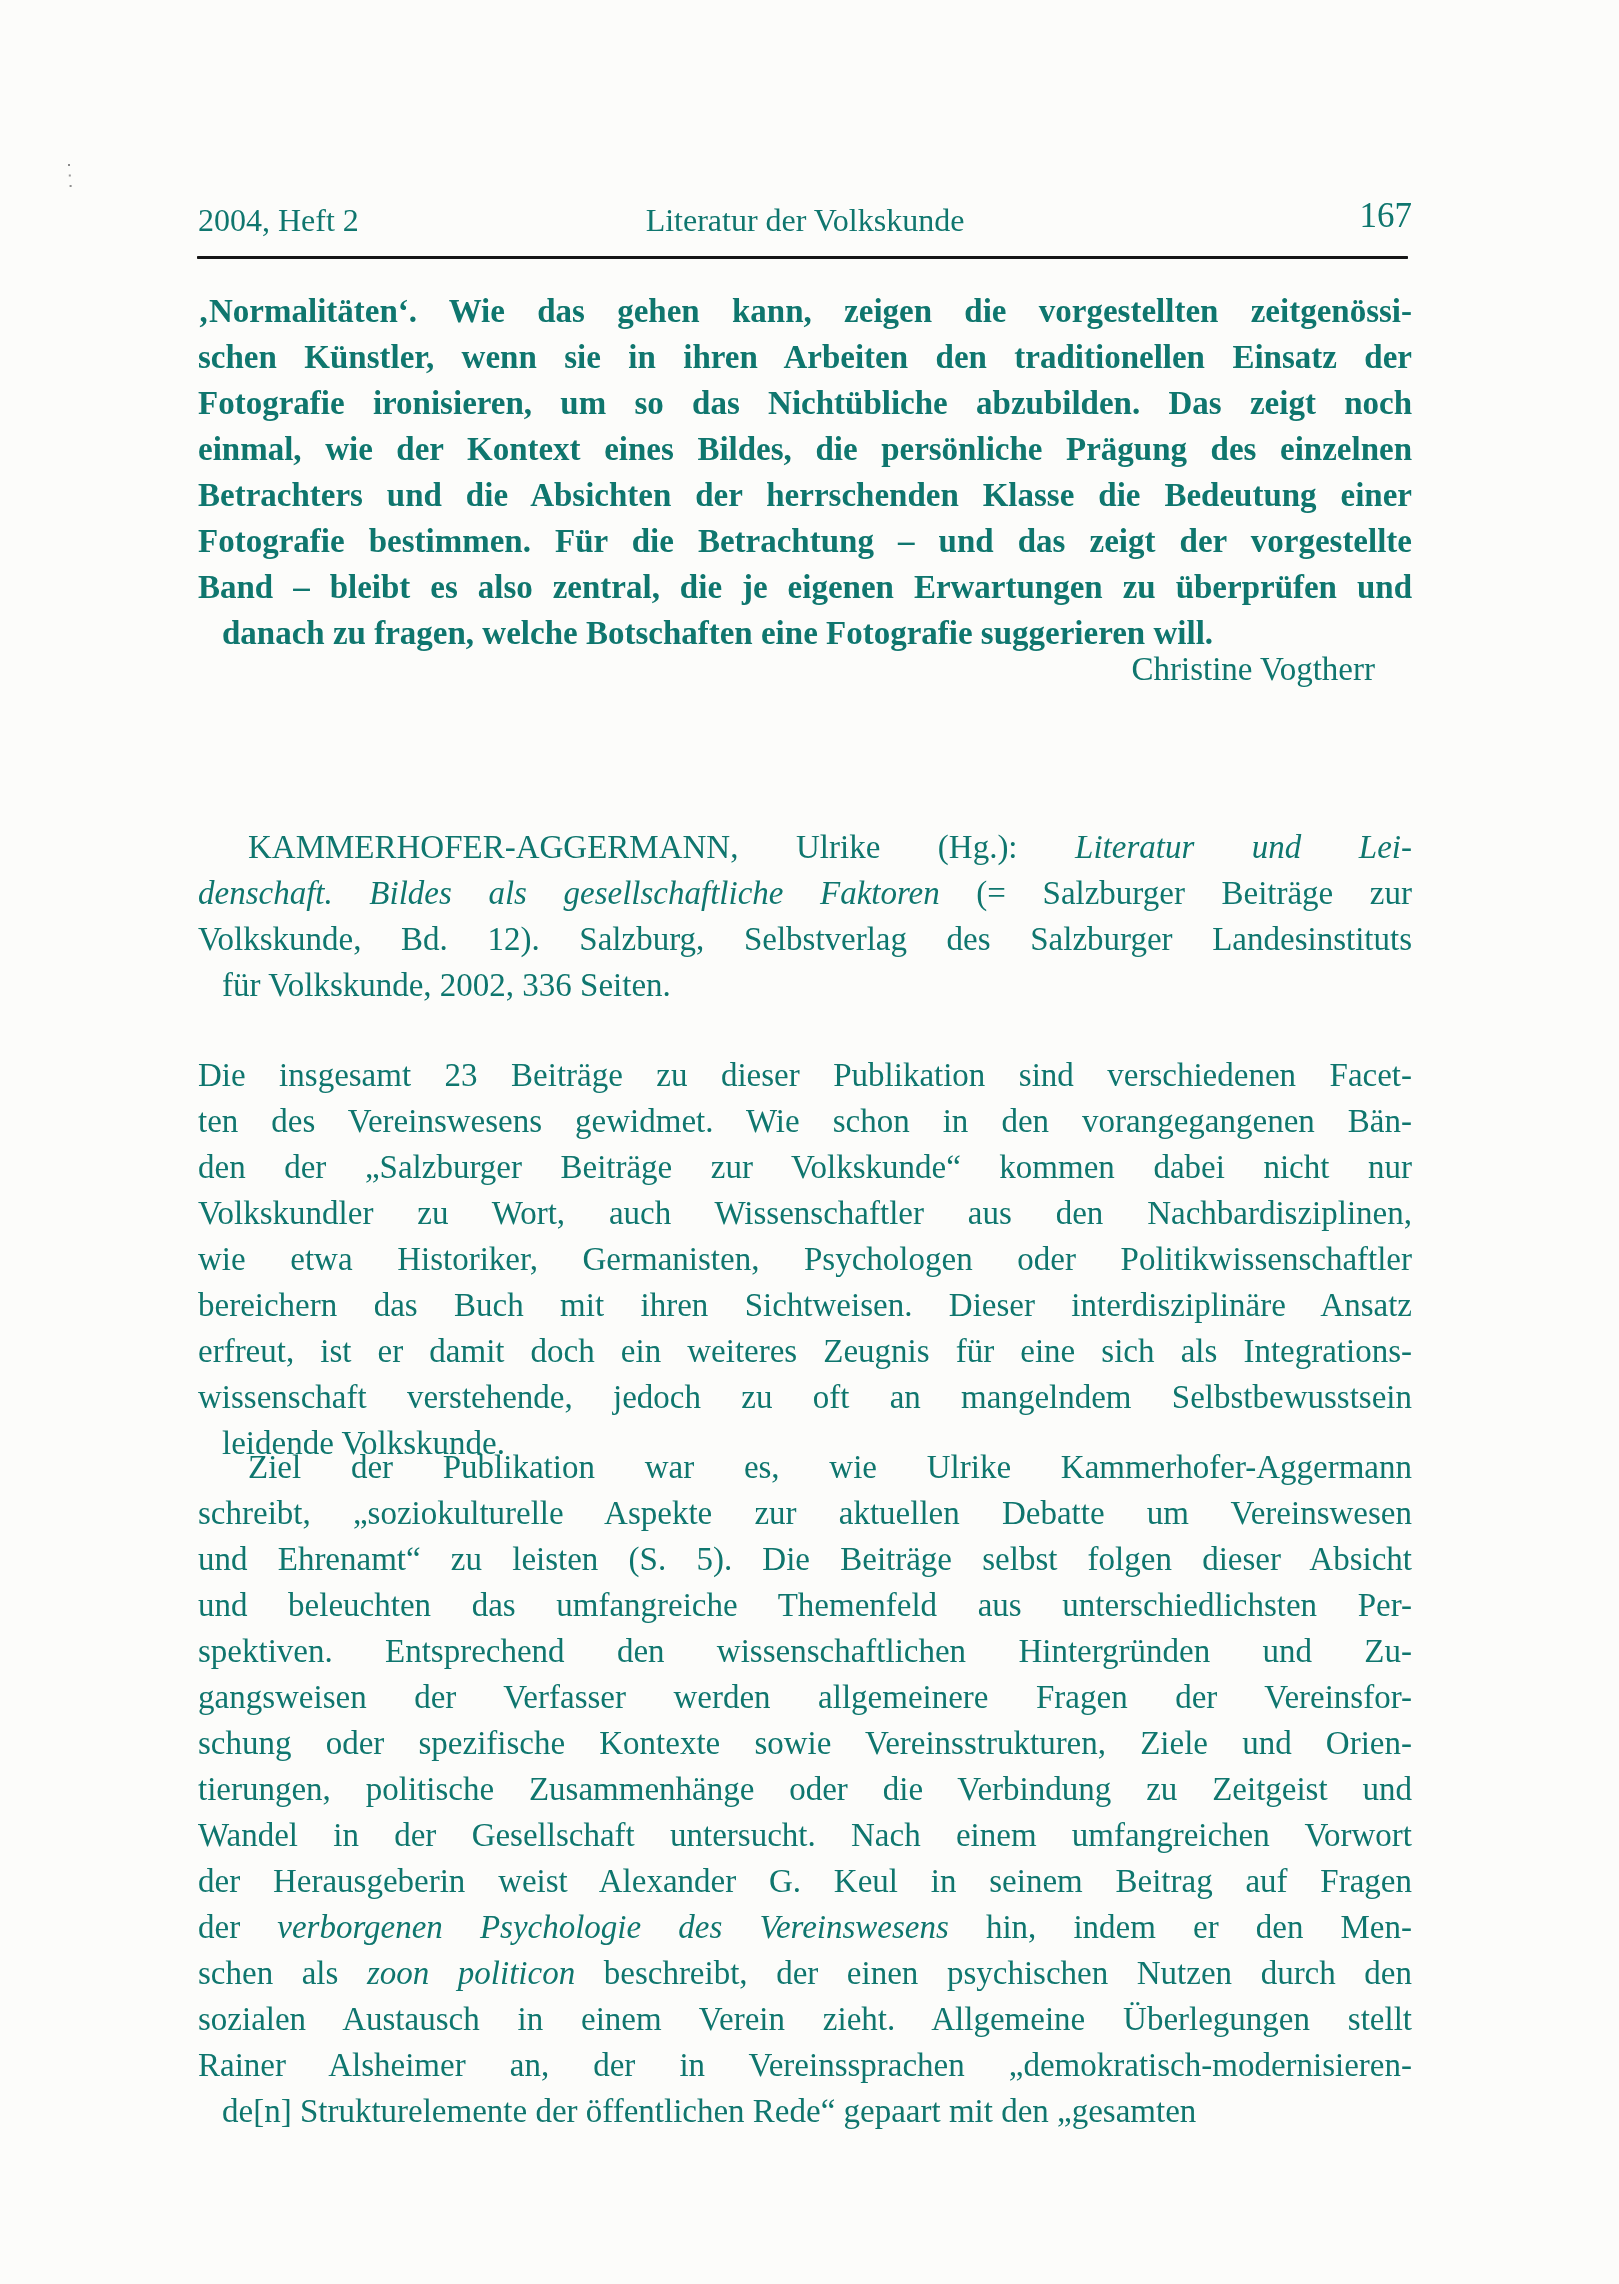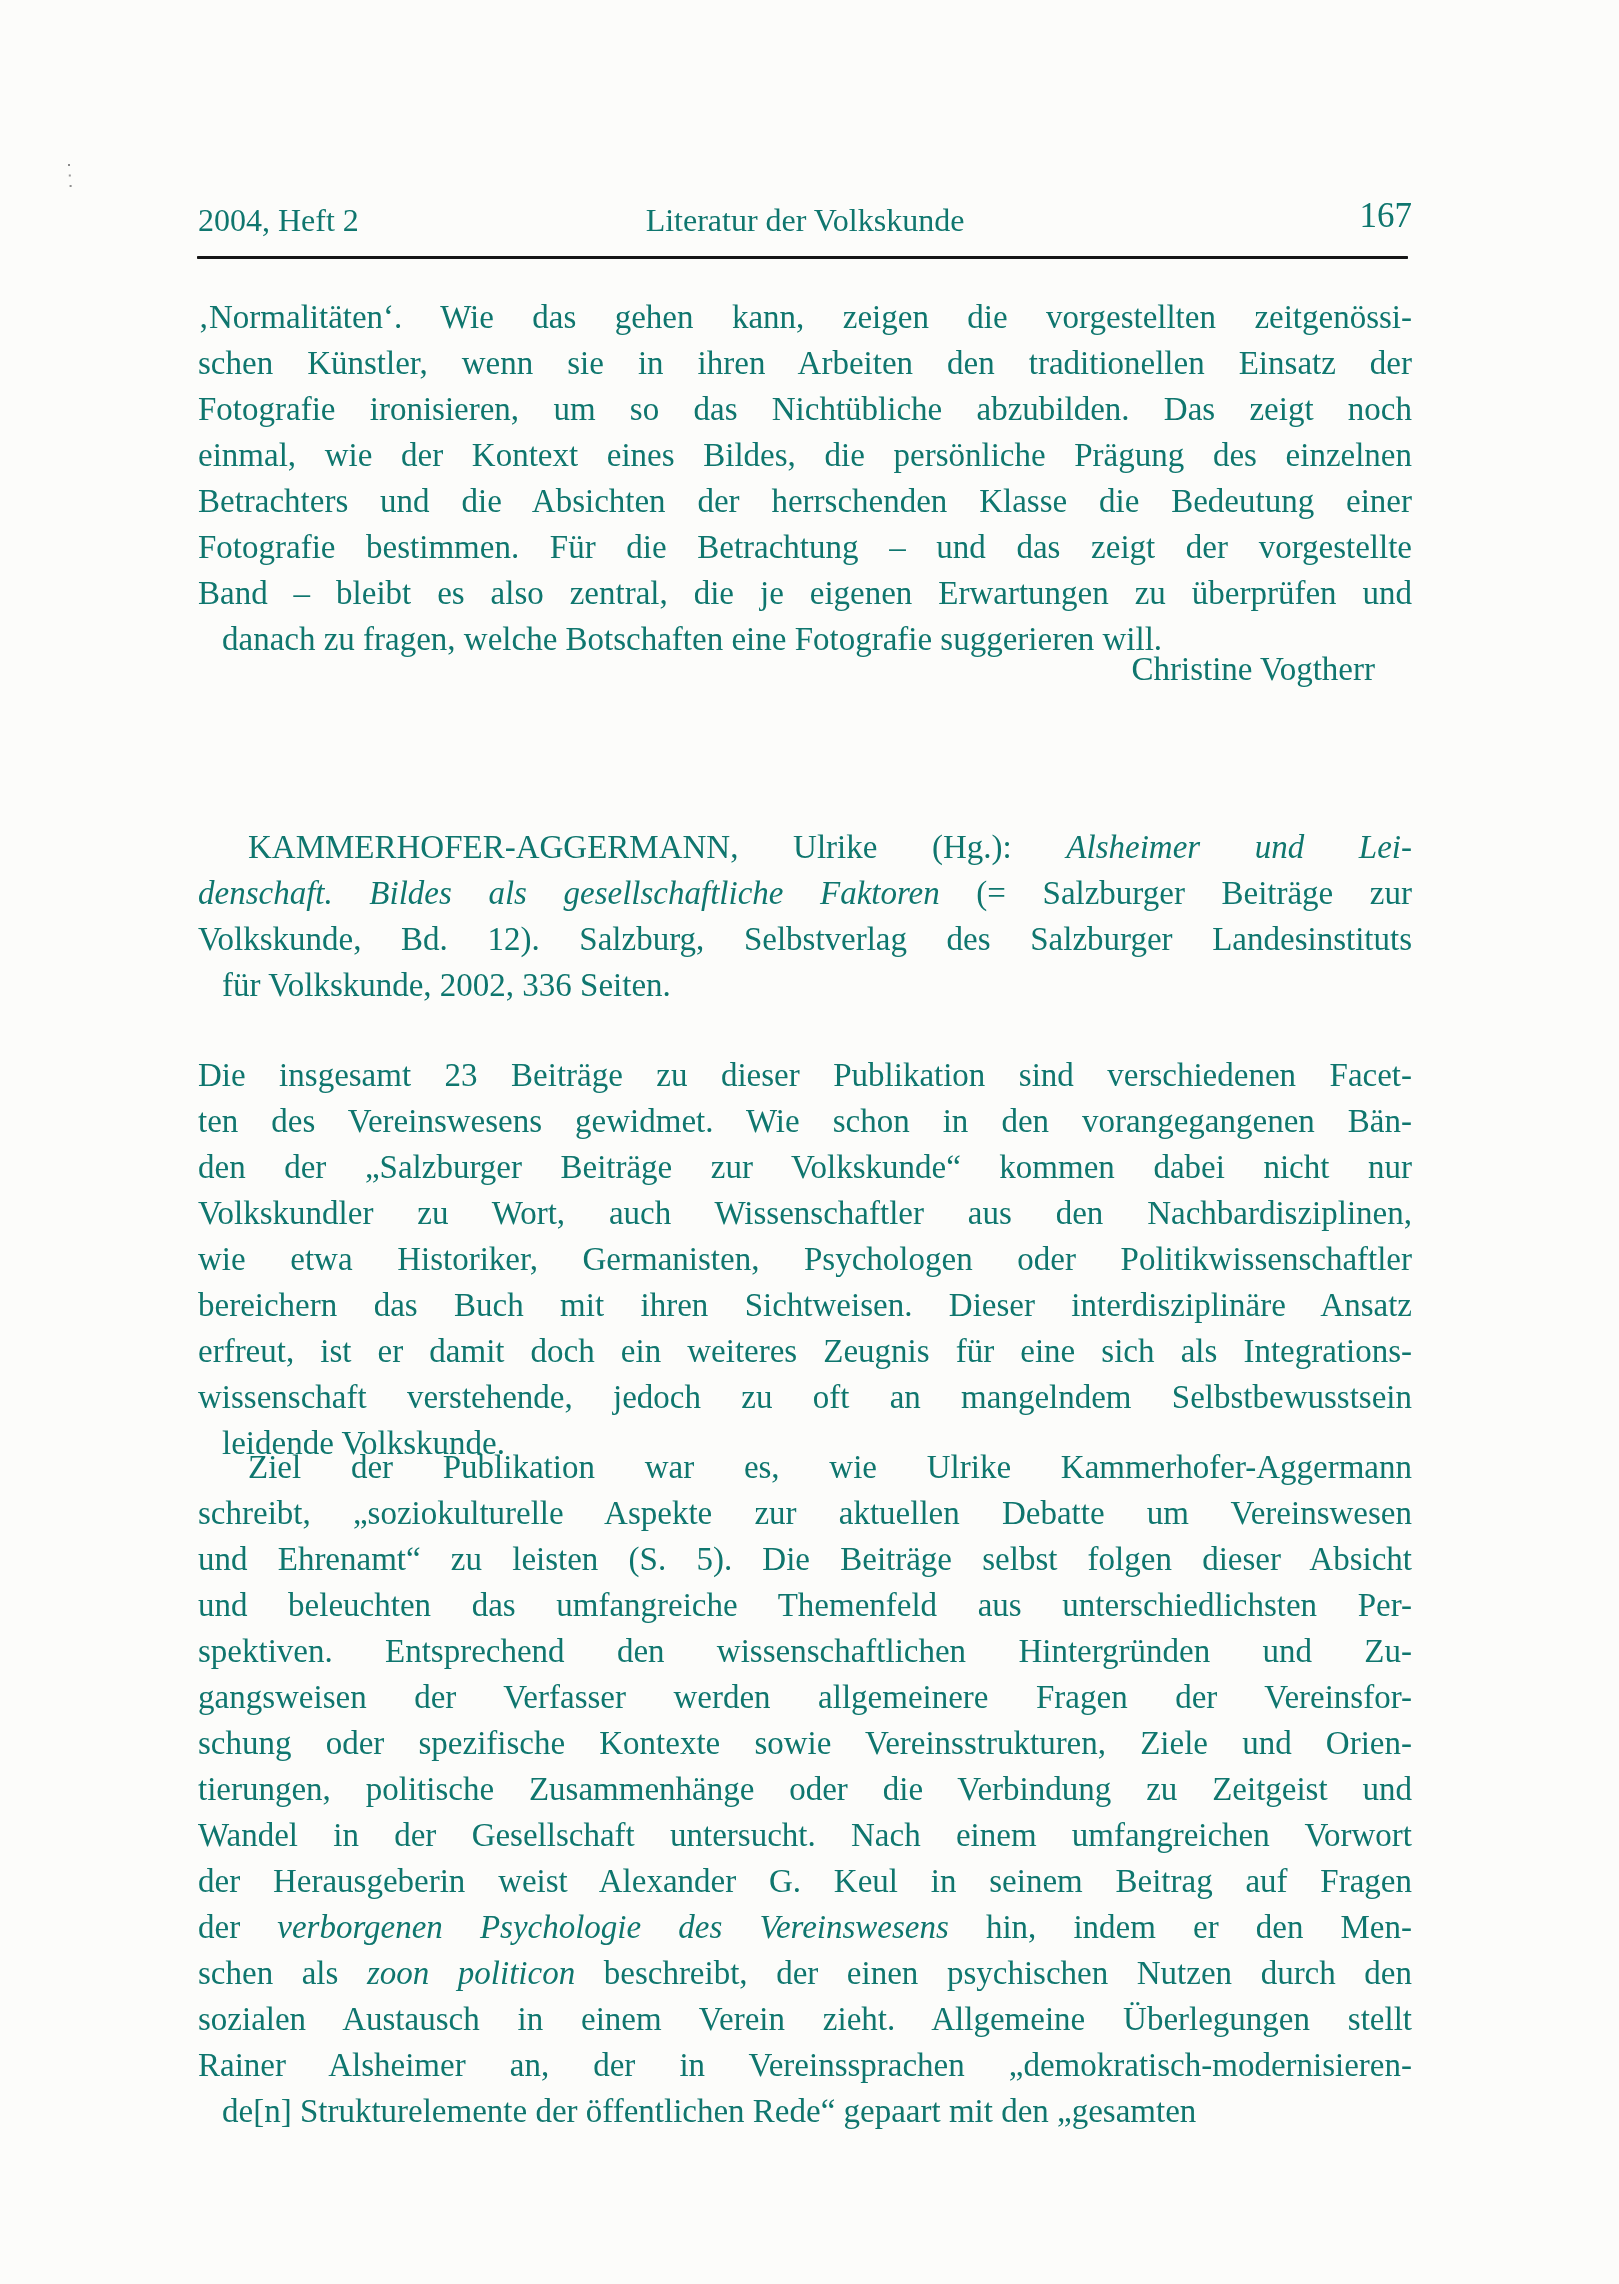--- a/index.html
+++ b/index.html
@@ -24,21 +24,21 @@
     background:#161616;border-radius:0.8px;
   }
   
   .artifact{
     position:absolute;left:68px;top:164px;width:2.4px;height:2.4px;
     background:#8a8a8a;
     box-shadow:0.8px 10.5px 0 #9a9a9a, 1.6px 21px 0 #8f8f8f;
   }
   
   .para{position:absolute;left:198px;width:1214px;}
-  .p-p1{top:294px;}
+  .p-p1{top:288px;font-weight:bold;}
   .p-sig{top:646px;}
   .p-p2{top:824px;}
   .p-p3{top:1052px;}
   .p-p4{top:1444px;}
   .line{
     font-size:33px;line-height:46px;
     text-align:justify;text-align-last:justify;
     text-justify:inter-word;
     white-space:normal;
   }
@@ -69,21 +69,21 @@
         <div class="line"><span>einmal, wie der Kontext eines Bildes, die persönliche Prägung des einzelnen</span></div>
         <div class="line"><span>Betrachters und die Absichten der herrschenden Klasse die Bedeutung einer</span></div>
         <div class="line"><span>Fotografie bestimmen. Für die Betrachtung – und das zeigt der vorgestellte</span></div>
         <div class="line"><span>Band – bleibt es also zentral, die je eigenen Erwartungen zu überprüfen und</span></div>
         <div class="line last"><span>danach zu fragen, welche Botschaften eine Fotografie suggerieren will.</span></div>
       </div>
       <div class="para p-sig">
         <div class="line right"><span>Christine Vogtherr</span></div>
       </div>
       <div class="para p-p2">
-        <div class="line indent"><span>KAMMERHOFER-AGGERMANN, Ulrike (Hg.): </span><span class="it">Alsheimer und Lei-</span></div>
+        <div class="line indent"><span>KAMMERHOFER-AGGERMANN, Ulrike (Hg.): </span><span class="it">Literatur und Lei-</span></div>
         <div class="line"><span class="it">denschaft. Bildes als gesellschaftliche Faktoren</span><span> (= Salzburger Beiträge zur</span></div>
         <div class="line"><span>Volkskunde, Bd. 12). Salzburg, Selbstverlag des Salzburger Landesinstituts</span></div>
         <div class="line last"><span>für Volkskunde, 2002, 336 Seiten.</span></div>
       </div>
       <div class="para p-p3">
         <div class="line"><span>Die insgesamt 23 Beiträge zu dieser Publikation sind verschiedenen Facet-</span></div>
         <div class="line"><span>ten des Vereinswesens gewidmet. Wie schon in den vorangegangenen Bän-</span></div>
         <div class="line"><span>den der „Salzburger Beiträge zur Volkskunde“ kommen dabei nicht nur</span></div>
         <div class="line"><span>Volkskundler zu Wort, auch Wissenschaftler aus den Nachbardisziplinen,</span></div>
         <div class="line"><span>wie etwa Historiker, Germanisten, Psychologen oder Politikwissenschaftler</span></div>

